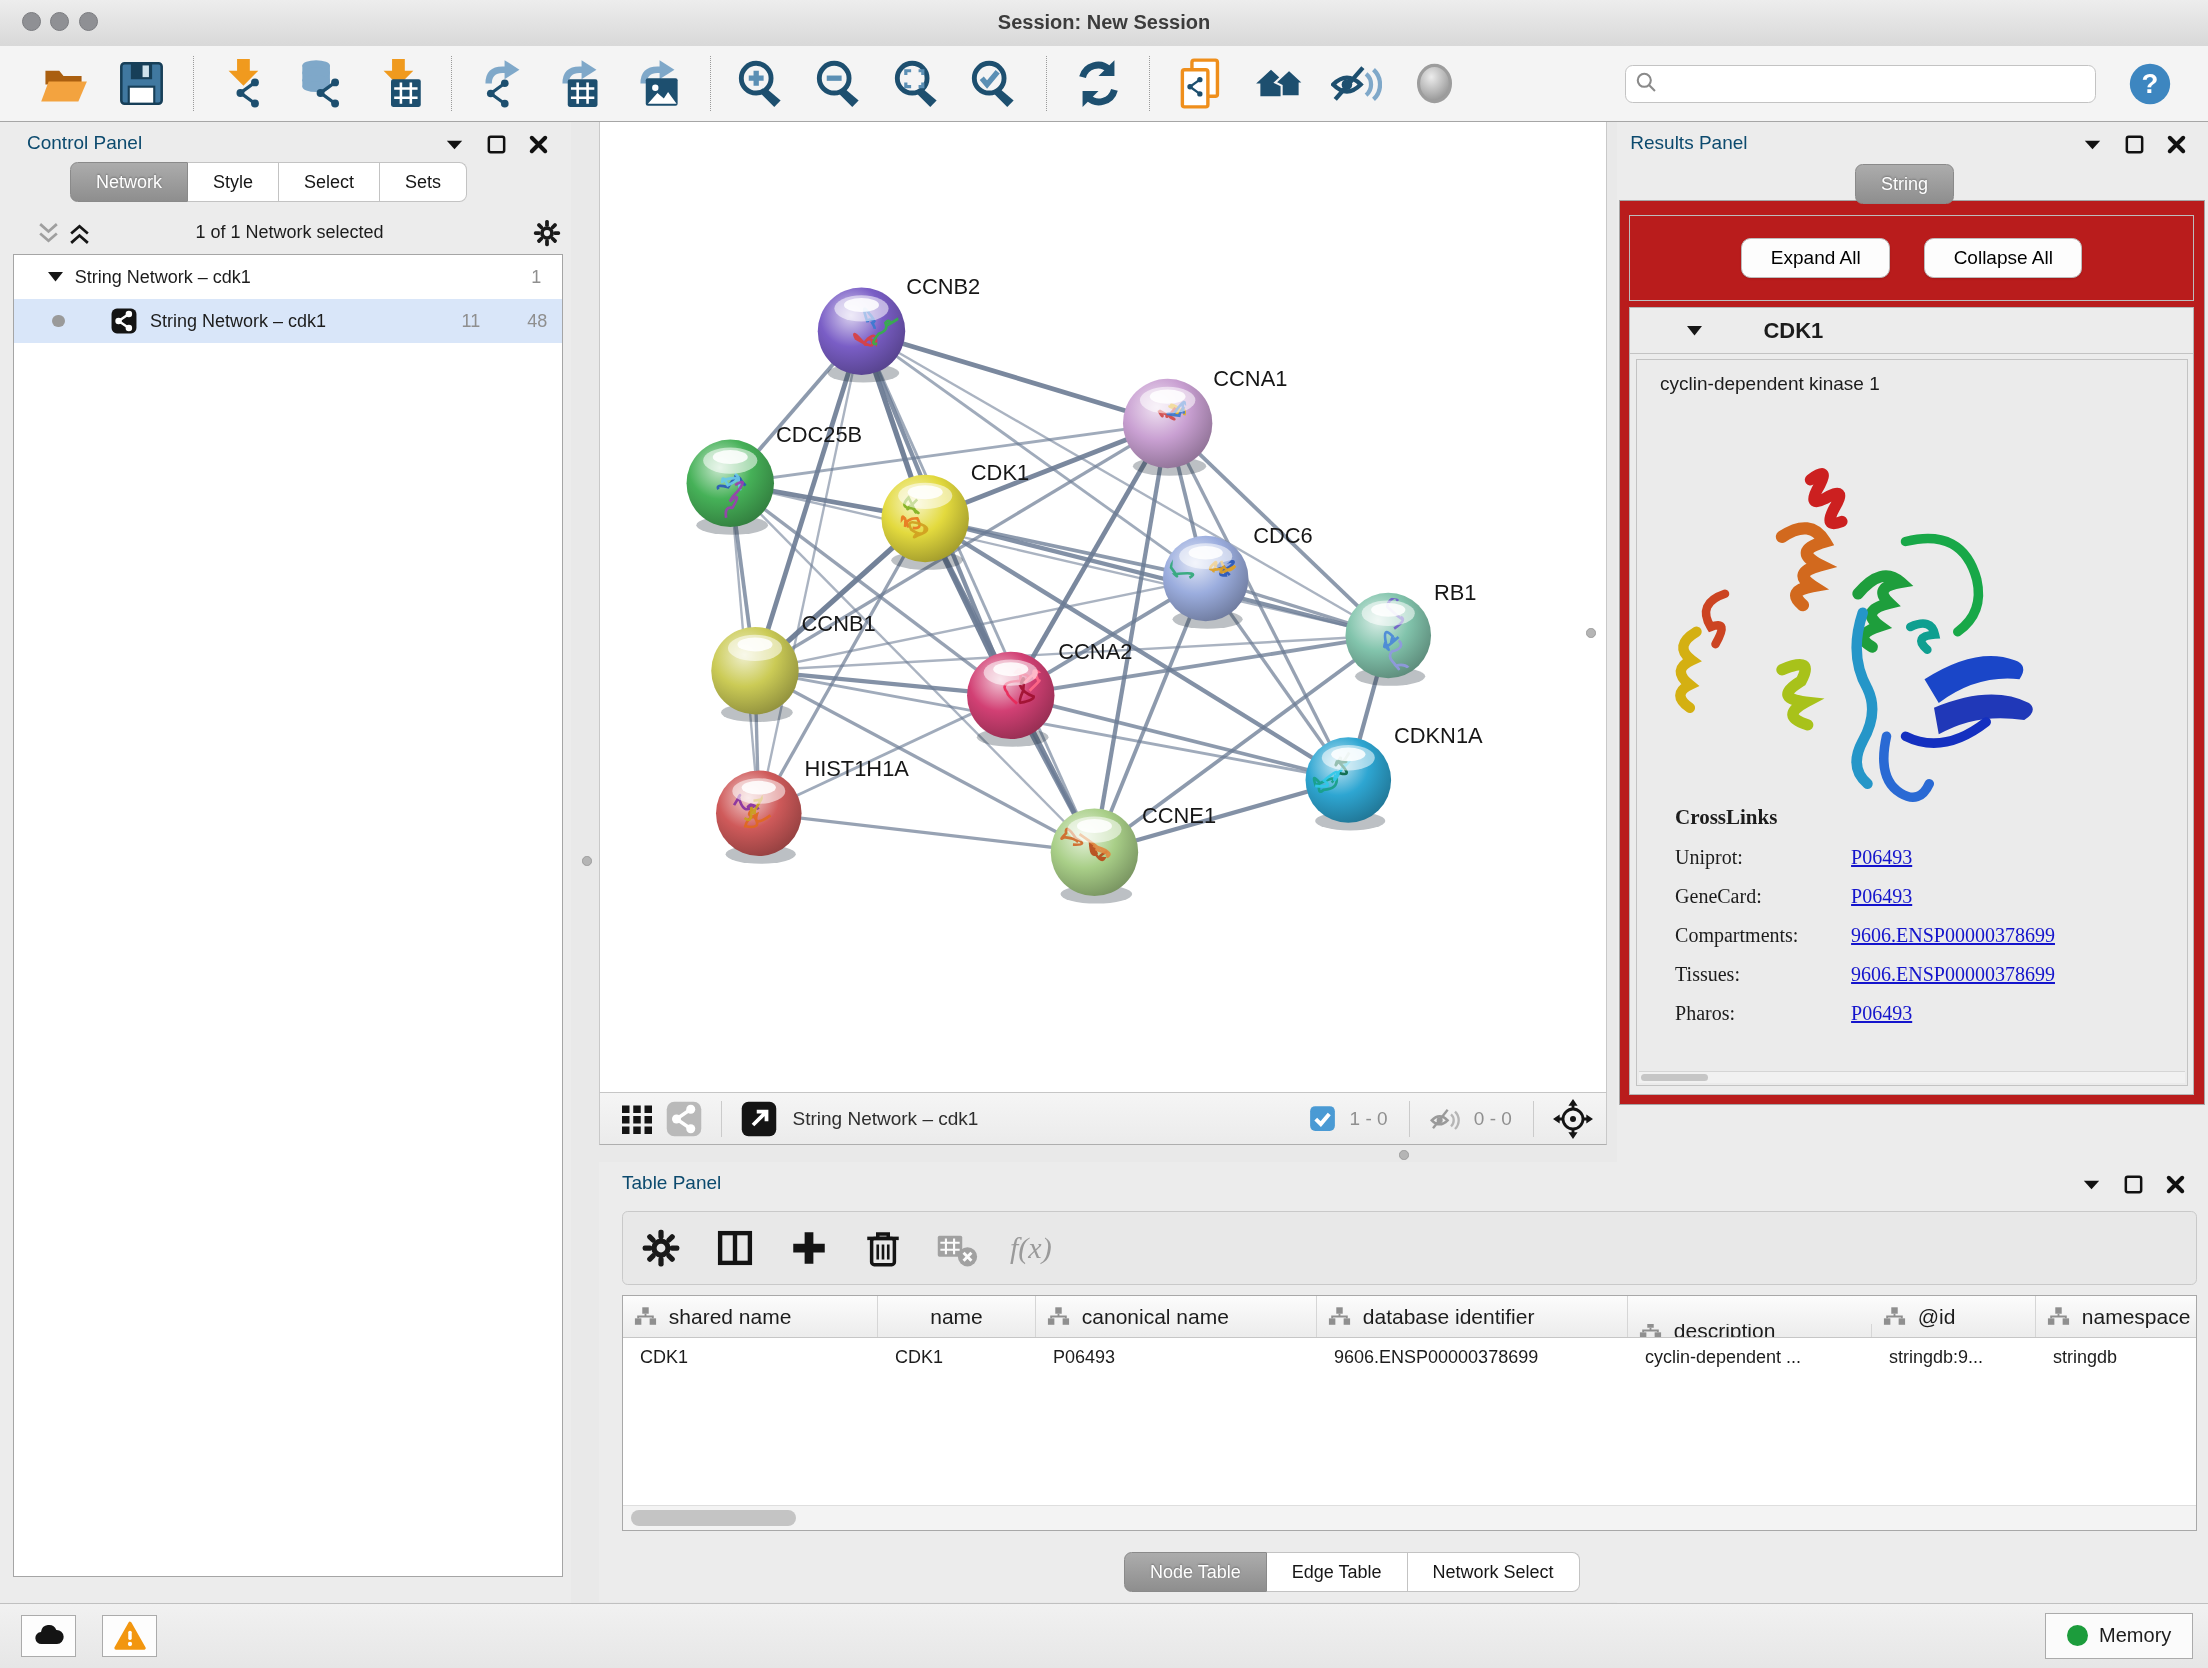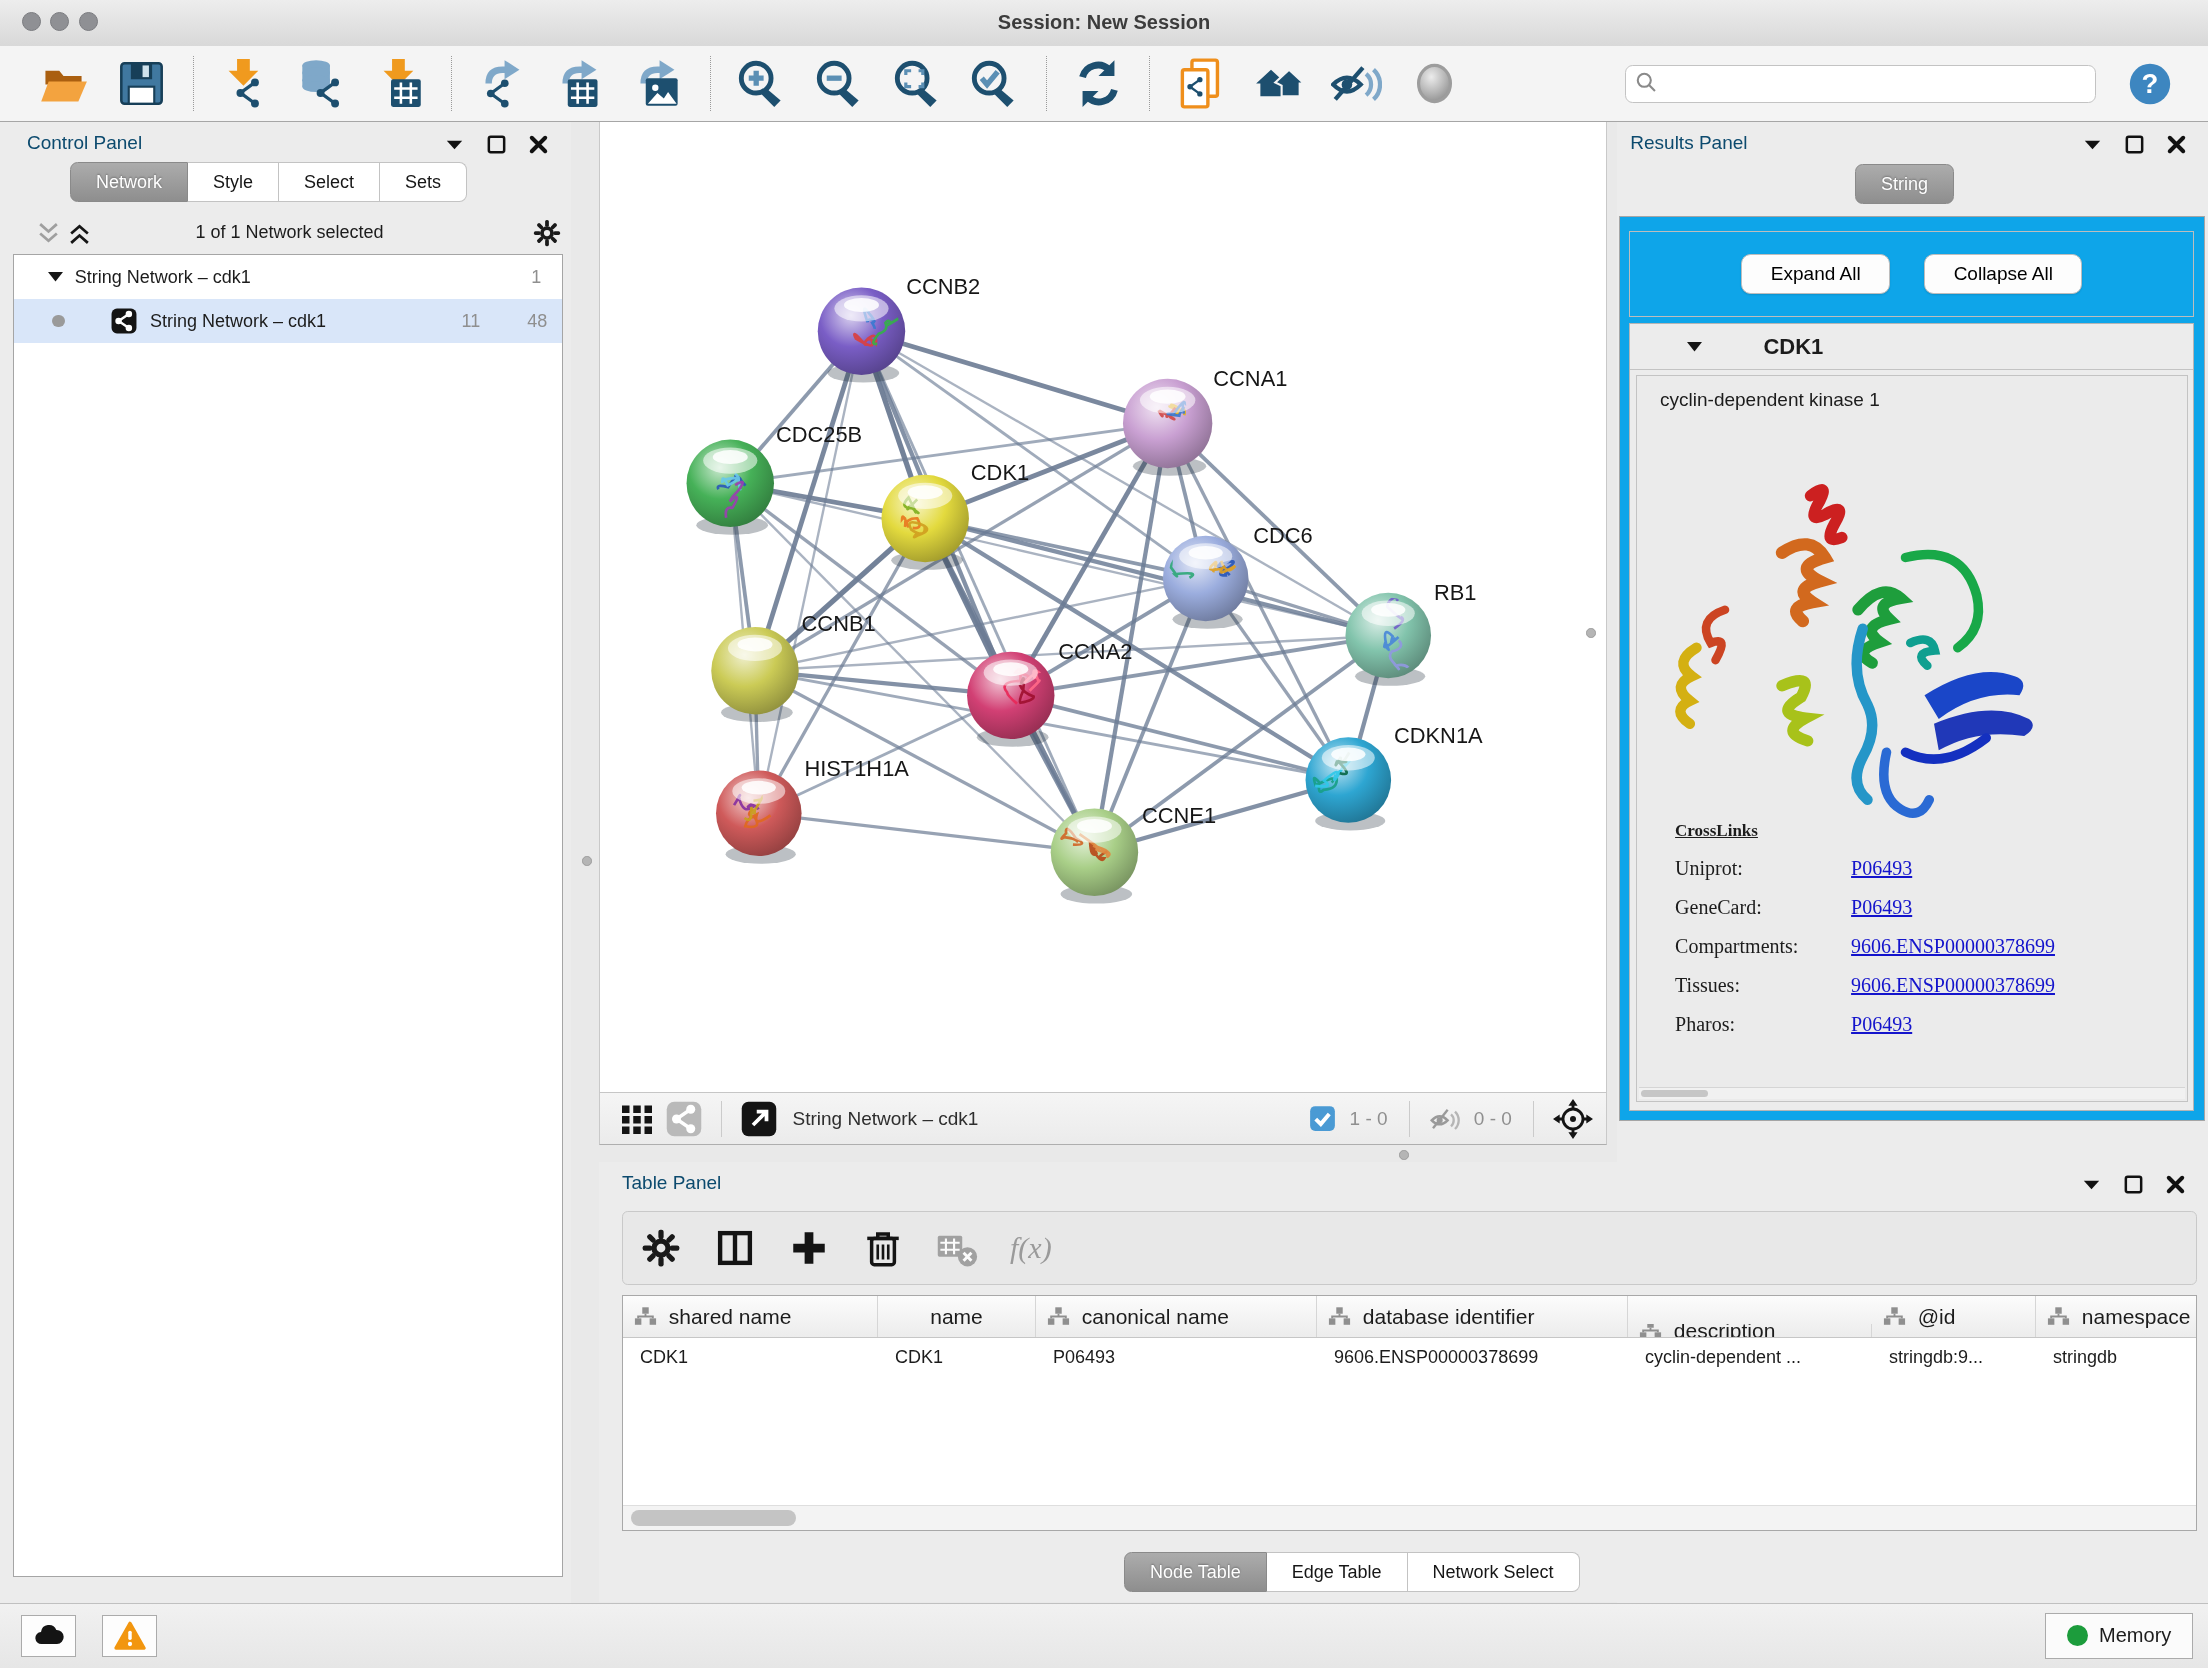--- a/index.html
+++ b/index.html
@@ -67,39 +67,39 @@
   .nt-ic { width:36px; height:36px; flex:none; margin:0 5.7px; cursor:pointer; }
   .nt-ic svg { width:100%; height:100%; }
   .nt-sep { width:1px; height:36px; background:#cbcbcb; margin:0 13.3px; flex:none; }
   .nt-title { font-size:19px; color:#2e2e2e; margin-left:9.5px; }
   .nt-count { font-size:19px; color:#8f8f8f; margin:0 7.6px; }
   .split-dot { position:absolute; width:9.5px; height:9.5px; border-radius:50%;
     background:#b5b5b5; border:1px solid #9c9c9c; cursor:pointer; }
   
   .results-panel { position:absolute; left:1617px; top:122px; width:592px; height:1481px; background:#ececec; }
   .rp-tab { position:absolute; left:238px; top:42px; z-index:2; }
-  .rp-outer { position:absolute; left:1.9px; top:94px; width:586px; height:905px;
-    border:1.9px solid #a5a5a5; background:#0ea5e9; }
+  .rp-outer { position:absolute; left:1.9px; top:78px; width:586px; height:905px;
+    border:1.9px solid #a5a5a5; background:#b91c1c; }
   .rp-buttons { position:absolute; left:9.5px; top:14.3px; right:9.5px; height:86px;
     border:1px solid #bdbdbd; display:flex; align-items:center; justify-content:center; gap:34px; }
   .rp-btn { height:40px; padding:0 28.5px; background:#fdfdfd; border:1px solid #bdbdbd;
     border-radius:9.5px; font-size:19px; line-height:38px; cursor:pointer;
     box-shadow:0 1px 1.9px rgba(0,0,0,.12); }
   .rp-gene-box { position:absolute; left:9.5px; top:106px; right:9.5px; bottom:9.5px;
     border:1px solid #b5b5b5; background:#ececec; }
   .gene-header { height:46px; border-bottom:1px solid #c3c3c3; display:flex; align-items:center; }
   .gene-header .tr-tri { margin:0 0 0 57px; cursor:pointer; }
   .gene-symbol { font-size:22px; font-weight:bold; margin-left:61px; }
   .gene-inner { position:absolute; left:5.7px; top:51px; right:5.7px; bottom:7.6px;
     border:1px solid #c3c3c3; background:#ebebeb; overflow:hidden; }
   .gene-desc { padding:13.3px 0 0 23px; font-size:19px; }
   .structure { position:absolute; left:31px; top:91px; width:380px; height:371px; }
   .crosslinks { position:absolute; left:38px; top:445px; right:13.3px;
     font-family:"Liberation Serif", serif; }
-  .cl-heading { font-size:17px; font-weight:bold;text-decoration:underline; }
+  .cl-heading { font-size:21px; font-weight:bold; }
   .cl-row { display:flex; margin-top:16px; font-size:20px; }
   .cl-label { width:176px; flex:none; }
   .cl-value { text-decoration:underline; cursor:pointer; }
   .gene-hscroll { position:absolute; left:1.9px; right:1.9px; bottom:1.9px; height:12.4px;
     background:#f1f1f1; border-top:1px solid #d5d5d5; }
   .gene-hscroll .thumb { position:absolute; left:1.9px; top:1.9px; width:67px; height:7.6px;
     border-radius:3.8px; background:#c6c6c6; cursor:pointer; }
   
   .table-panel { position:absolute; left:599px; top:1162px; width:1609px; height:440px; background:#ececec; }
   .table-panel .panel-title { left:23px; }

